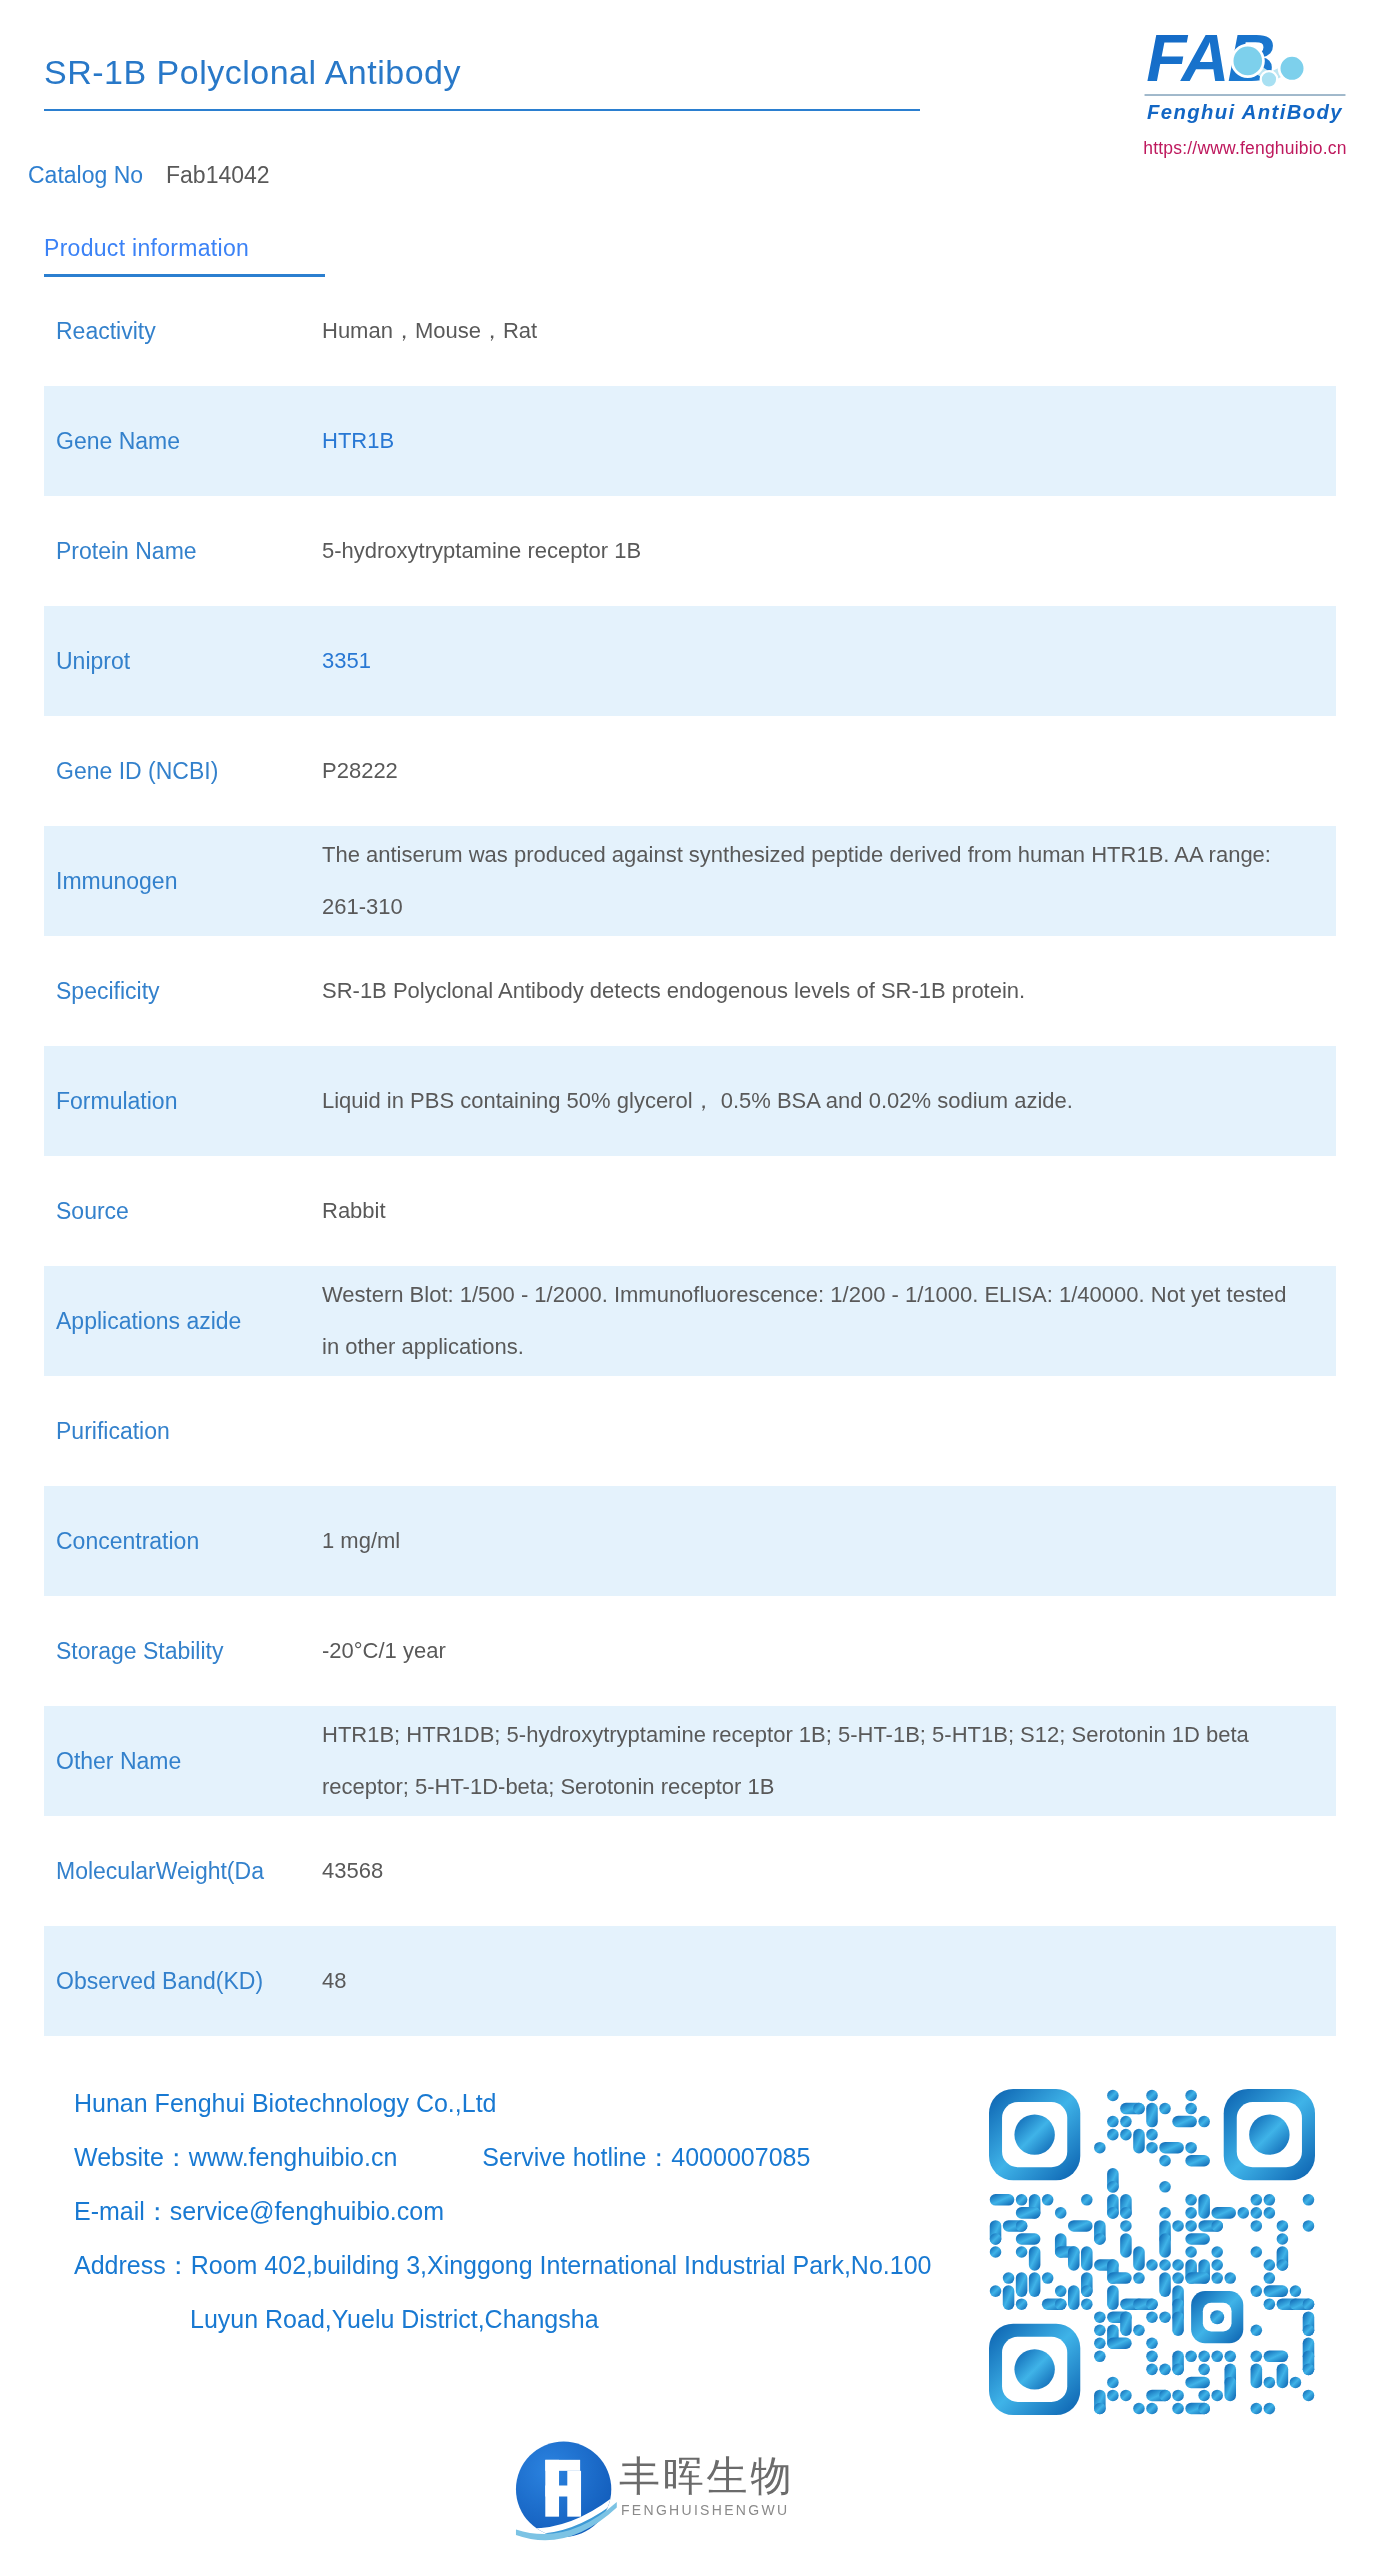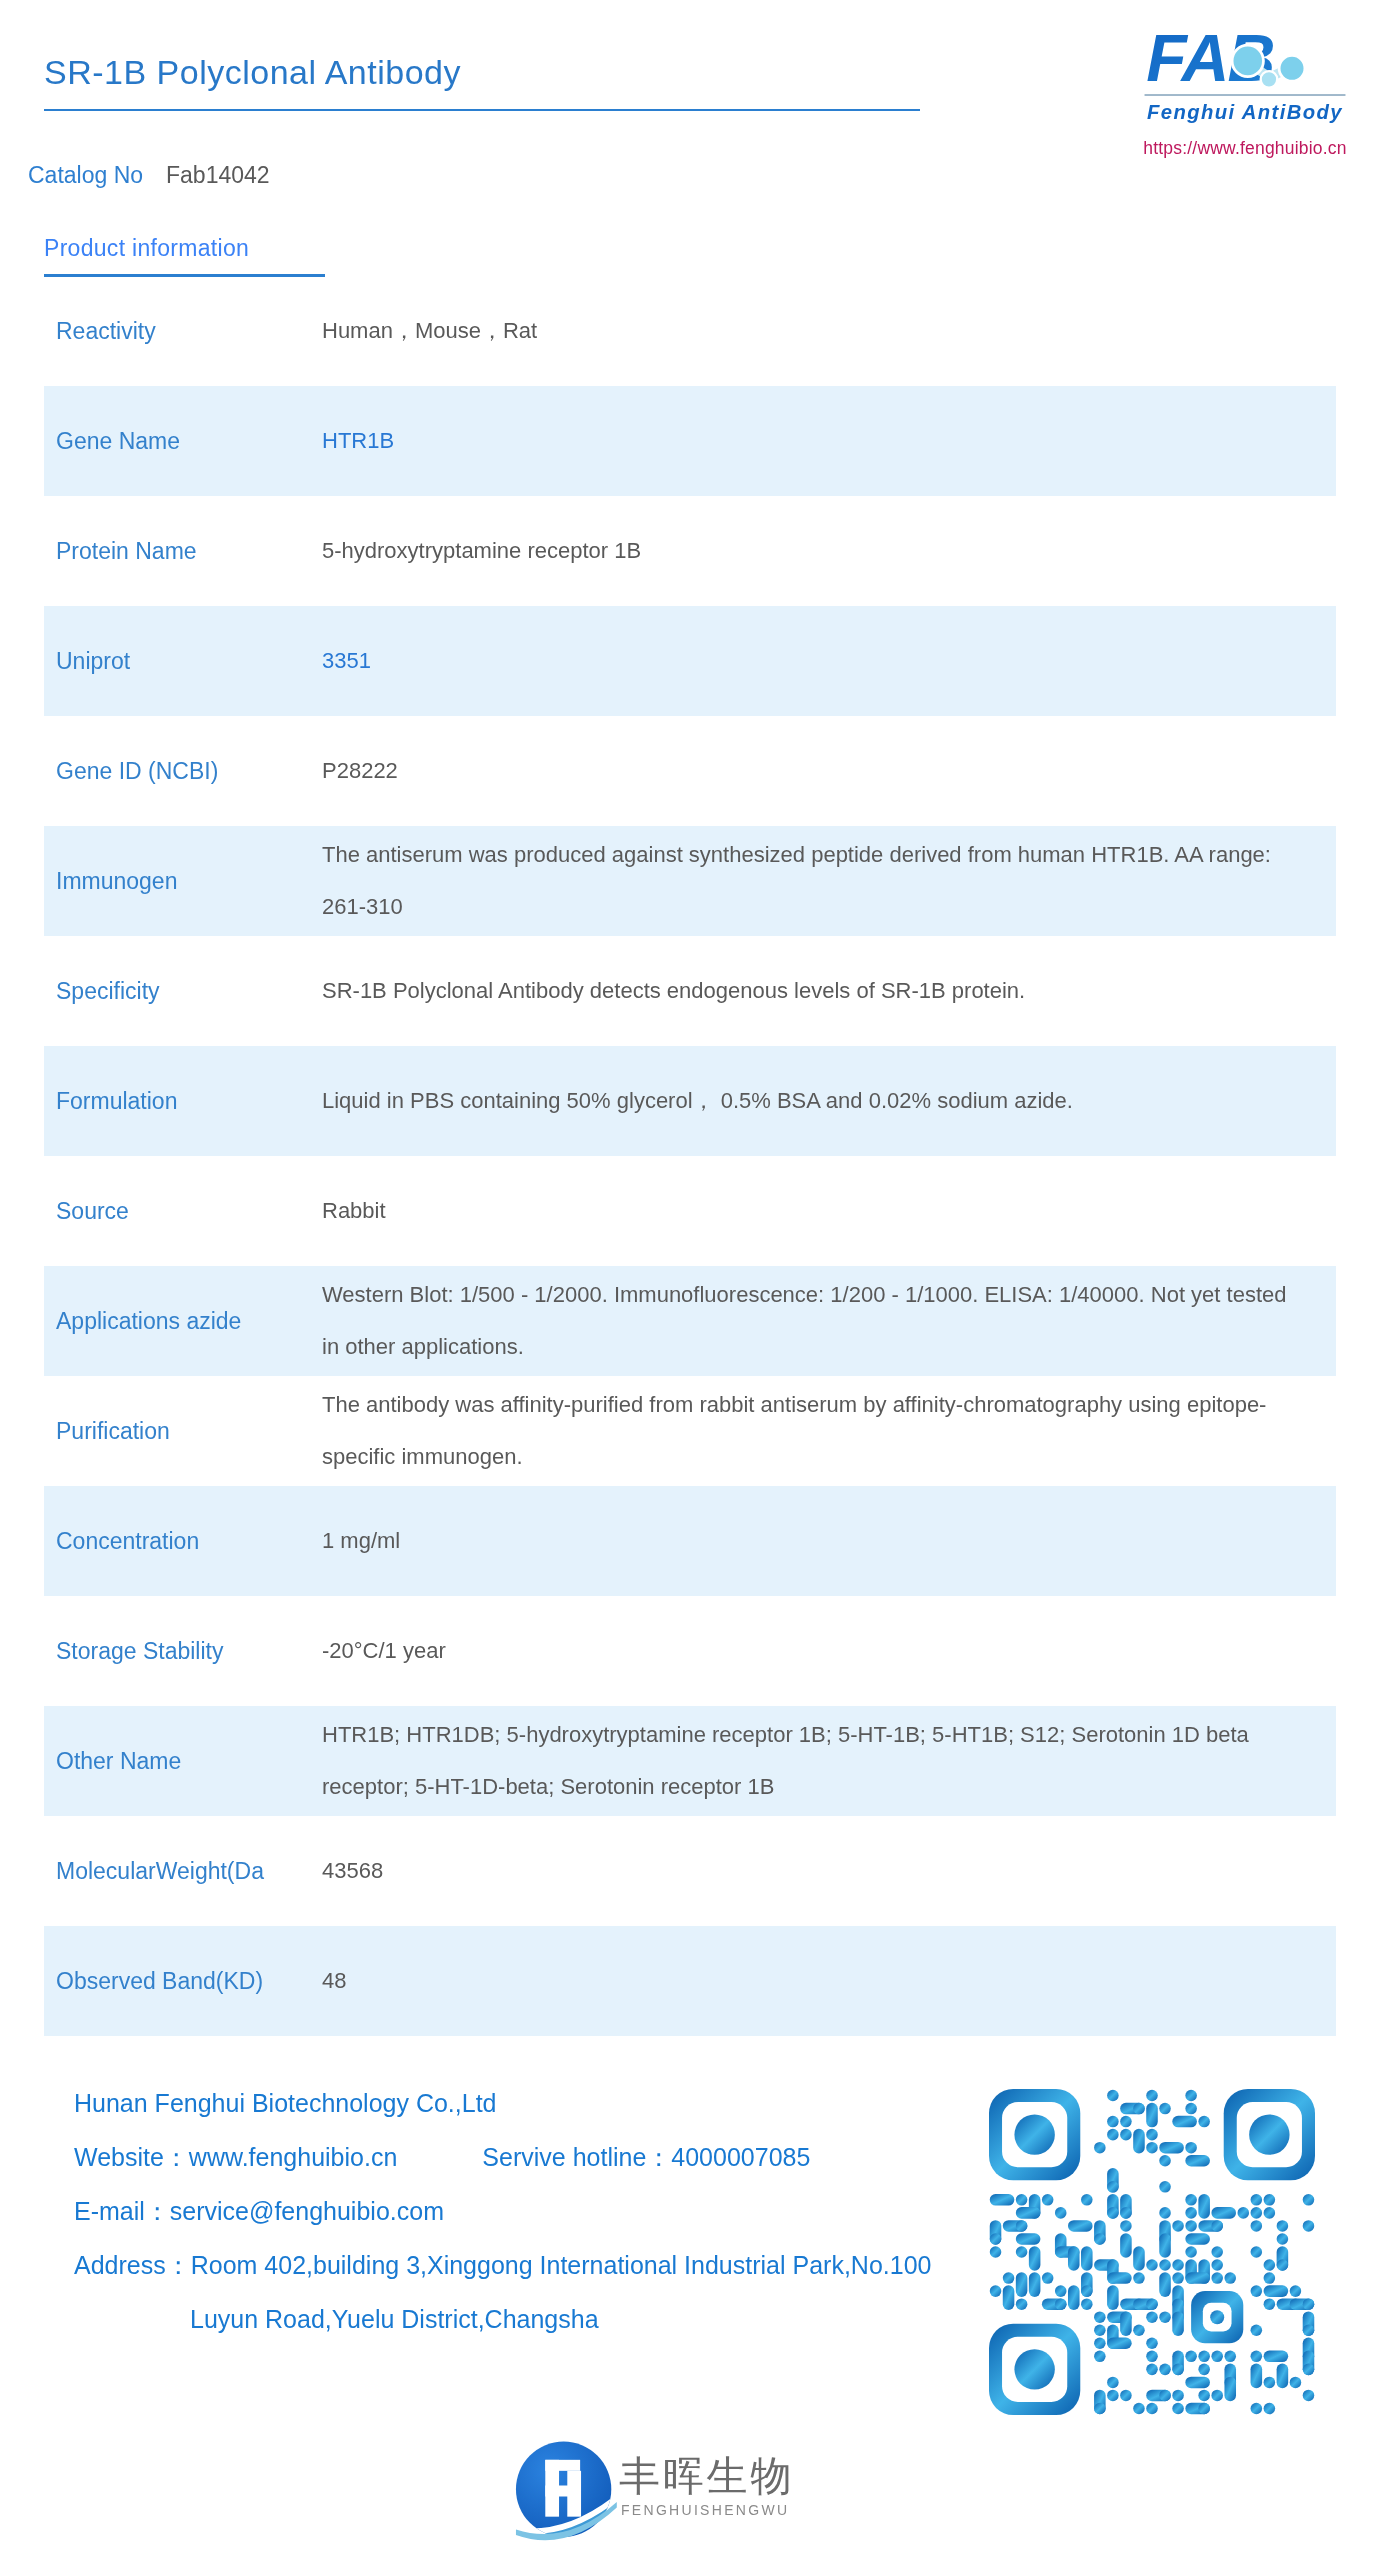--- a/index.html
+++ b/index.html
@@ -141,21 +141,20 @@
     <div class="info-row">
       <div class="label">Source</div>
       <div class="value">Rabbit</div>
     </div>
     <div class="info-row">
       <div class="label">Applications azide</div>
       <div class="value">Western Blot: 1/500 - 1/2000. Immunofluorescence: 1/200 - 1/1000. ELISA: 1/40000. Not yet tested in other applications.</div>
     </div>
     <div class="info-row">
       <div class="label">Purification</div>
-      <div class="value">The antibody was affinity-purified from rabbit antiserum by affinity-chromatography using epitope-specific immunogen.</div>
     </div>
     <div class="info-row">
       <div class="label">Concentration</div>
       <div class="value">1 mg/ml</div>
     </div>
     <div class="info-row">
       <div class="label">Storage Stability</div>
       <div class="value">-20°C/1 year</div>
     </div>
     <div class="info-row">

